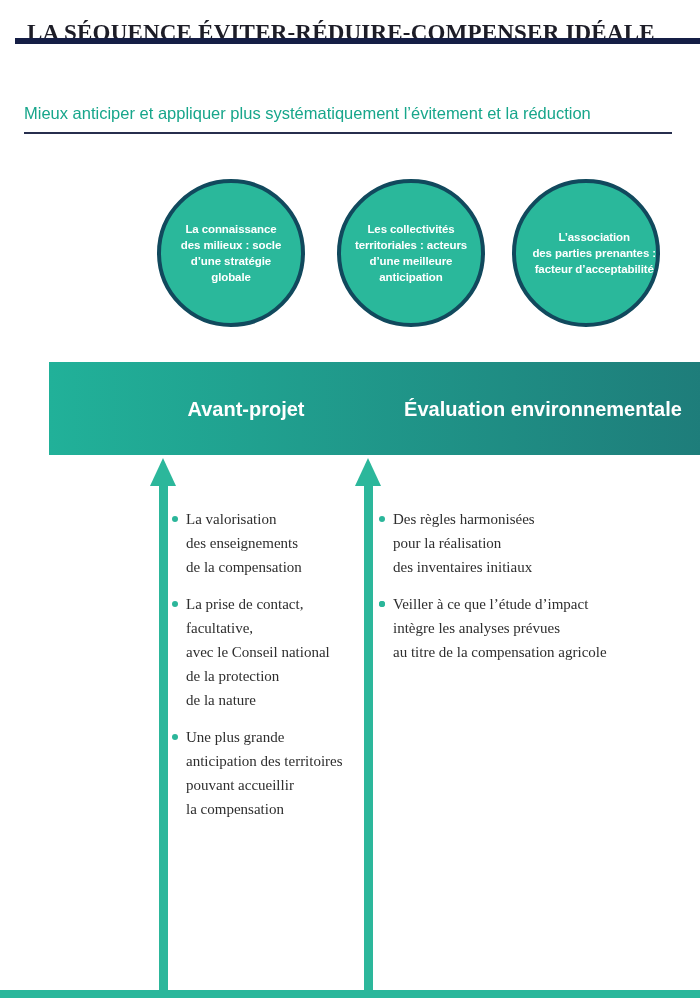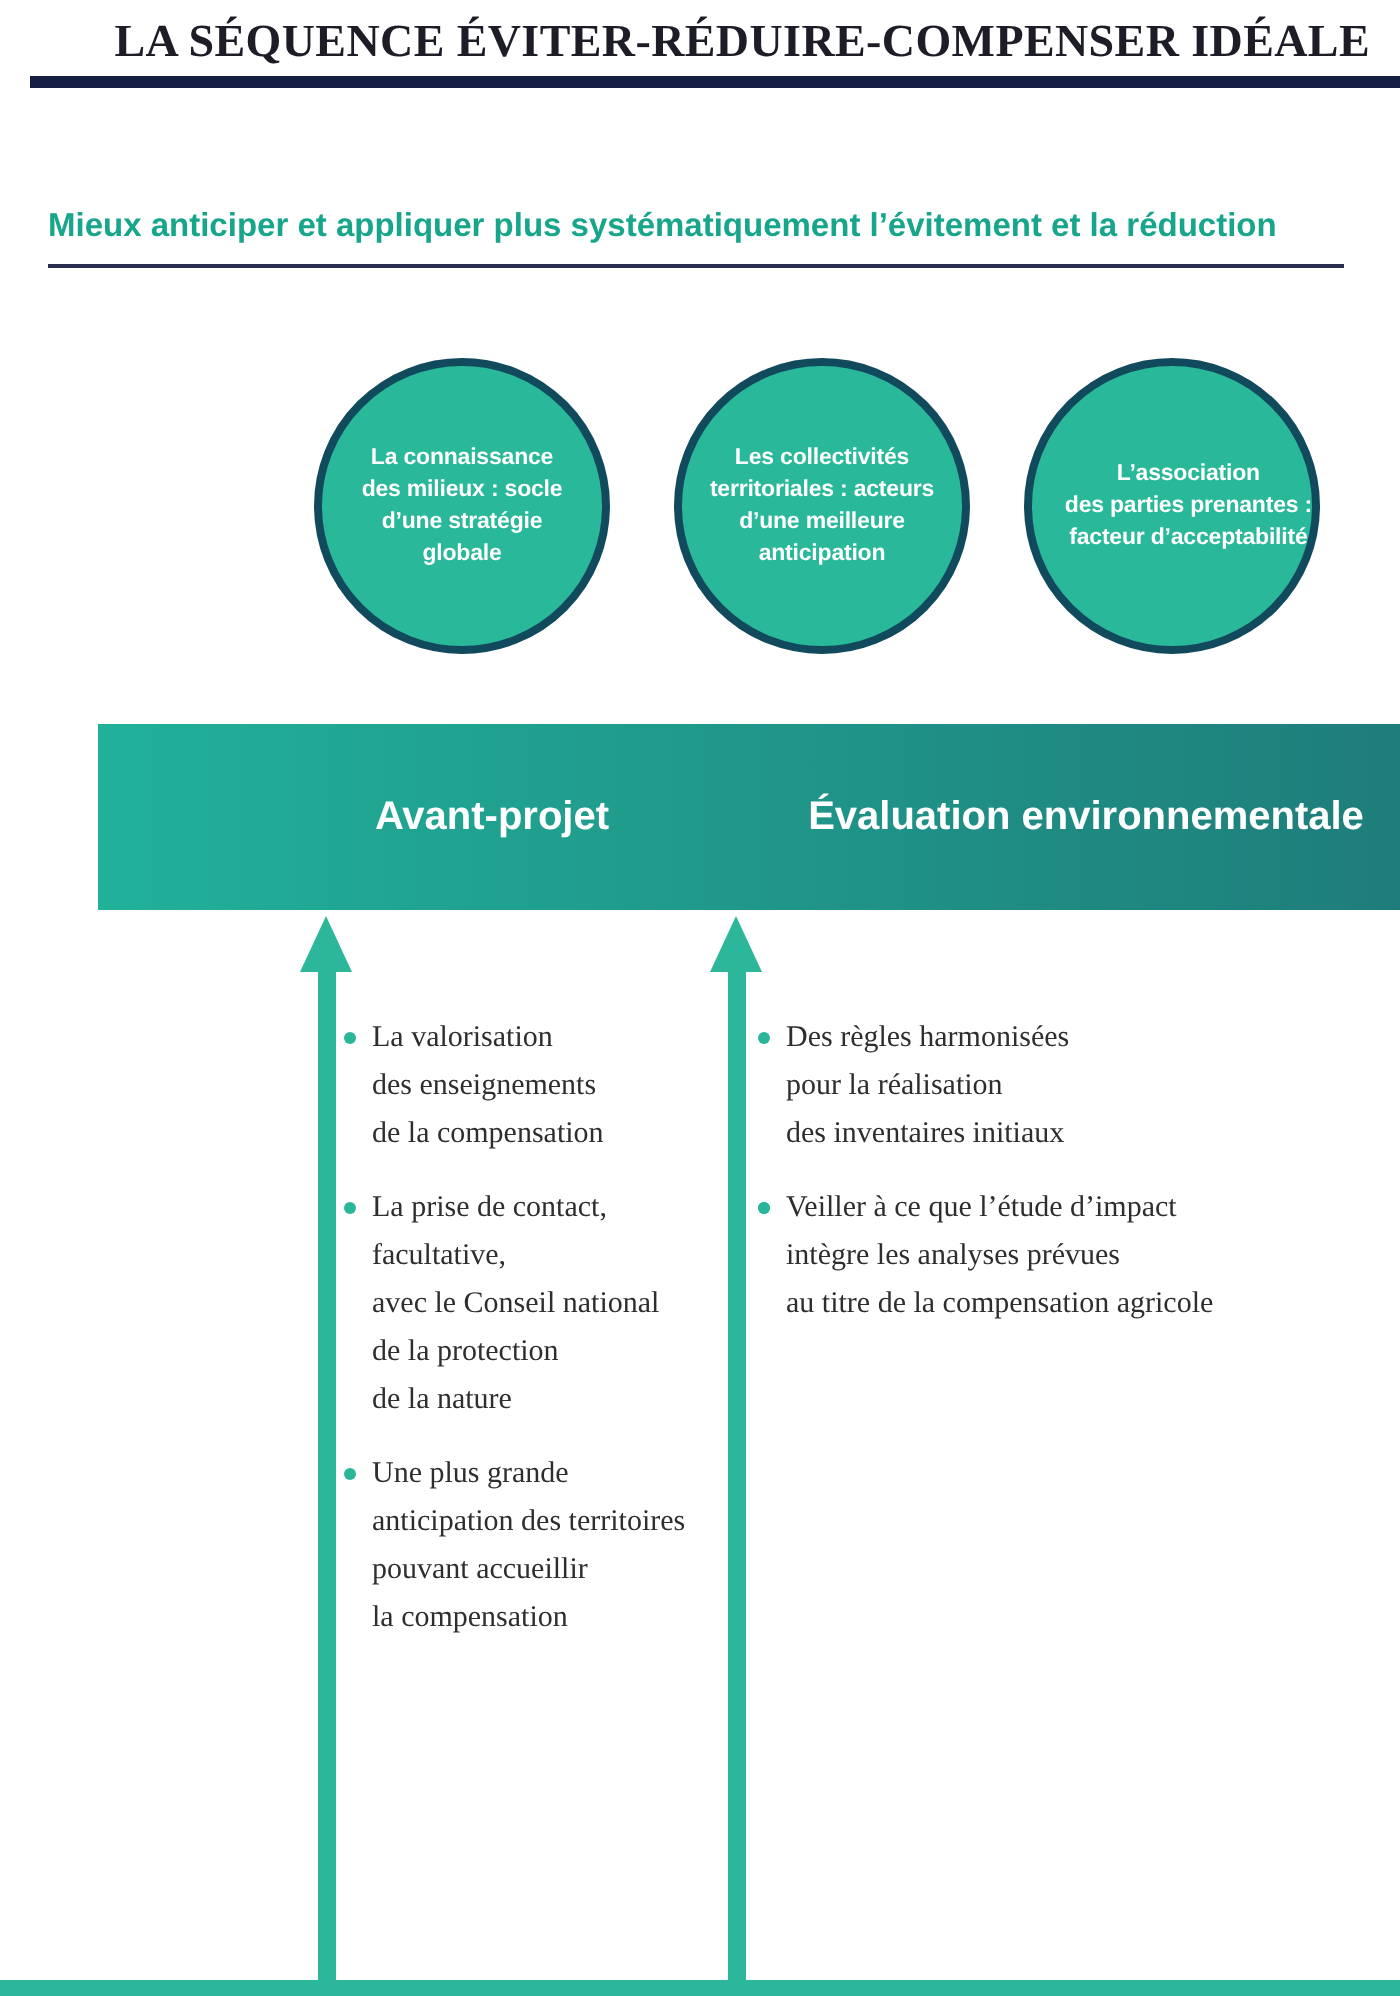--- a/index.html
+++ b/index.html
@@ -2,28 +2,28 @@
 <html lang="fr"><head>
 <meta charset="utf-8">
 <style>
   html,body{margin:0;padding:0;background:#ffffff;}
   .page{
     position:relative;width:700px;height:998px;background:#ffffff;overflow:hidden;
     font-family:"Liberation Sans",sans-serif;
   }
   
   .title{
-    position:absolute;left:15px;top:8px;margin:0;width:670px;
+    position:absolute;left:15px;top:8px;margin:12px;width:670px;
     font-family:"Liberation Serif",serif;font-weight:700;
-    font-size:23px;line-height:26px;letter-spacing:.2px;color:#1d1d27;text-align:right;
+    font-size:23px;line-height:26px;letter-spacing:.2px;color:#1d1d27;
   }
   .title-rule{position:absolute;left:15px;top:38px;width:685px;height:6px;background:#151e45;}
   .section-heading{
     position:absolute;left:24px;top:102px;margin:0;width:660px;
-    font-weight:700;font-size:16.5px;line-height:22px;color:#17a68b;
+    font-weight:400;font-size:16.5px;line-height:22px;color:#17a68b;
   }
   .section-rule{position:absolute;left:24px;top:132px;width:648px;height:1.5px;background:#272e4e;}
   
   .circle{
     position:absolute;top:179px;width:148px;height:148px;box-sizing:border-box;
     background:#2ab89b;border:4px solid #11495d;border-radius:50%;
     display:flex;align-items:center;justify-content:center;text-align:center;
   }
   .circle-1{left:157px;} .circle-2{left:337px;} .circle-3{left:512px;justify-content:flex-end;}
   .circle-text{

